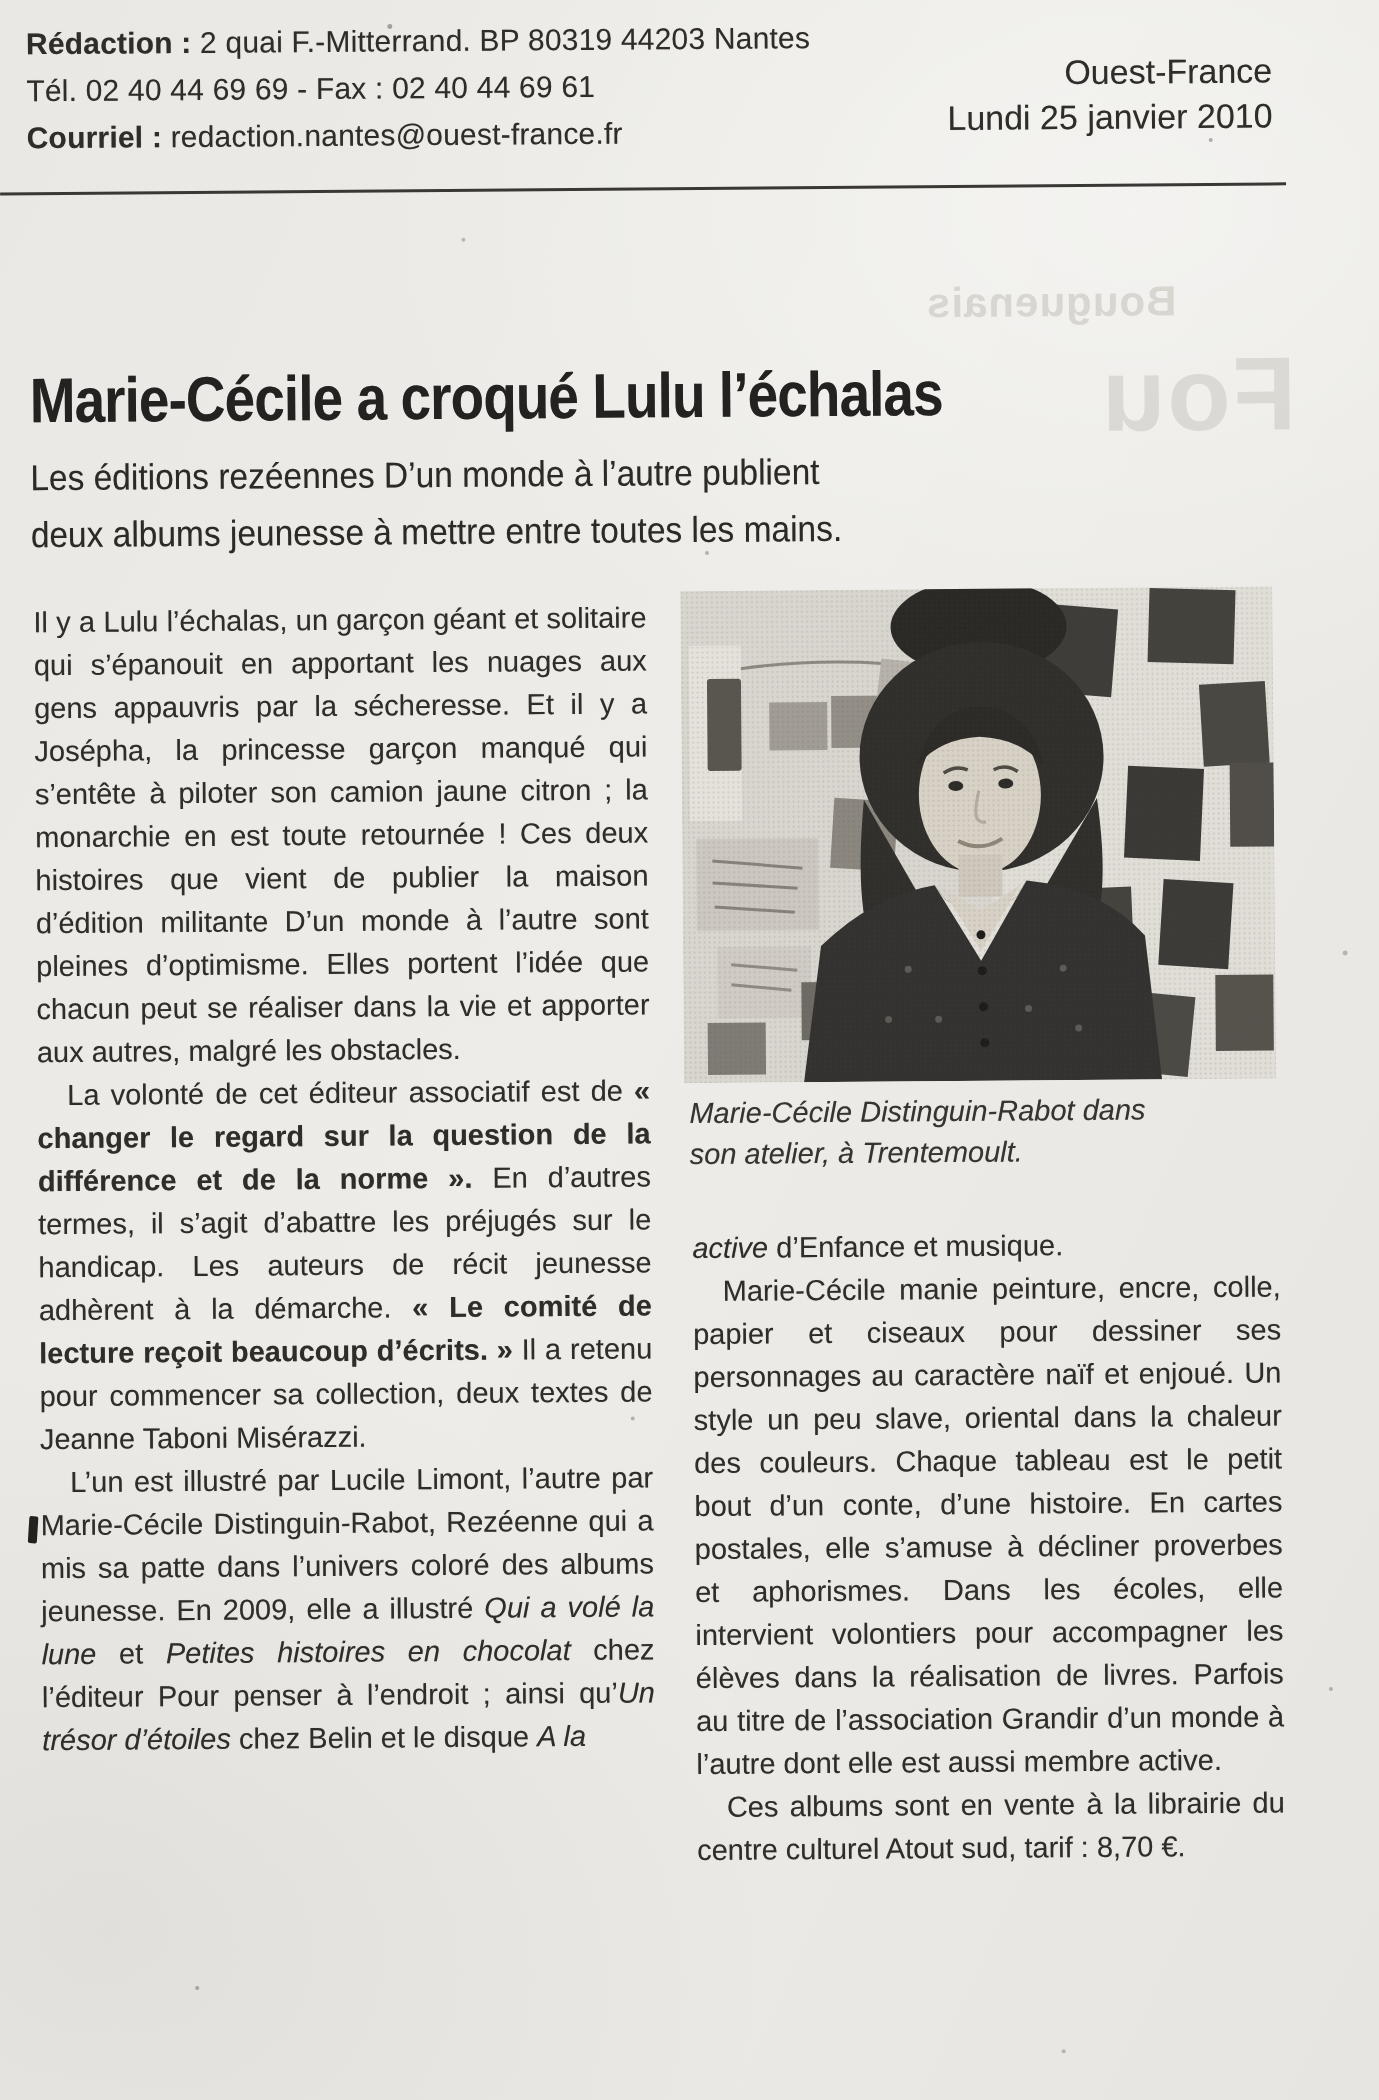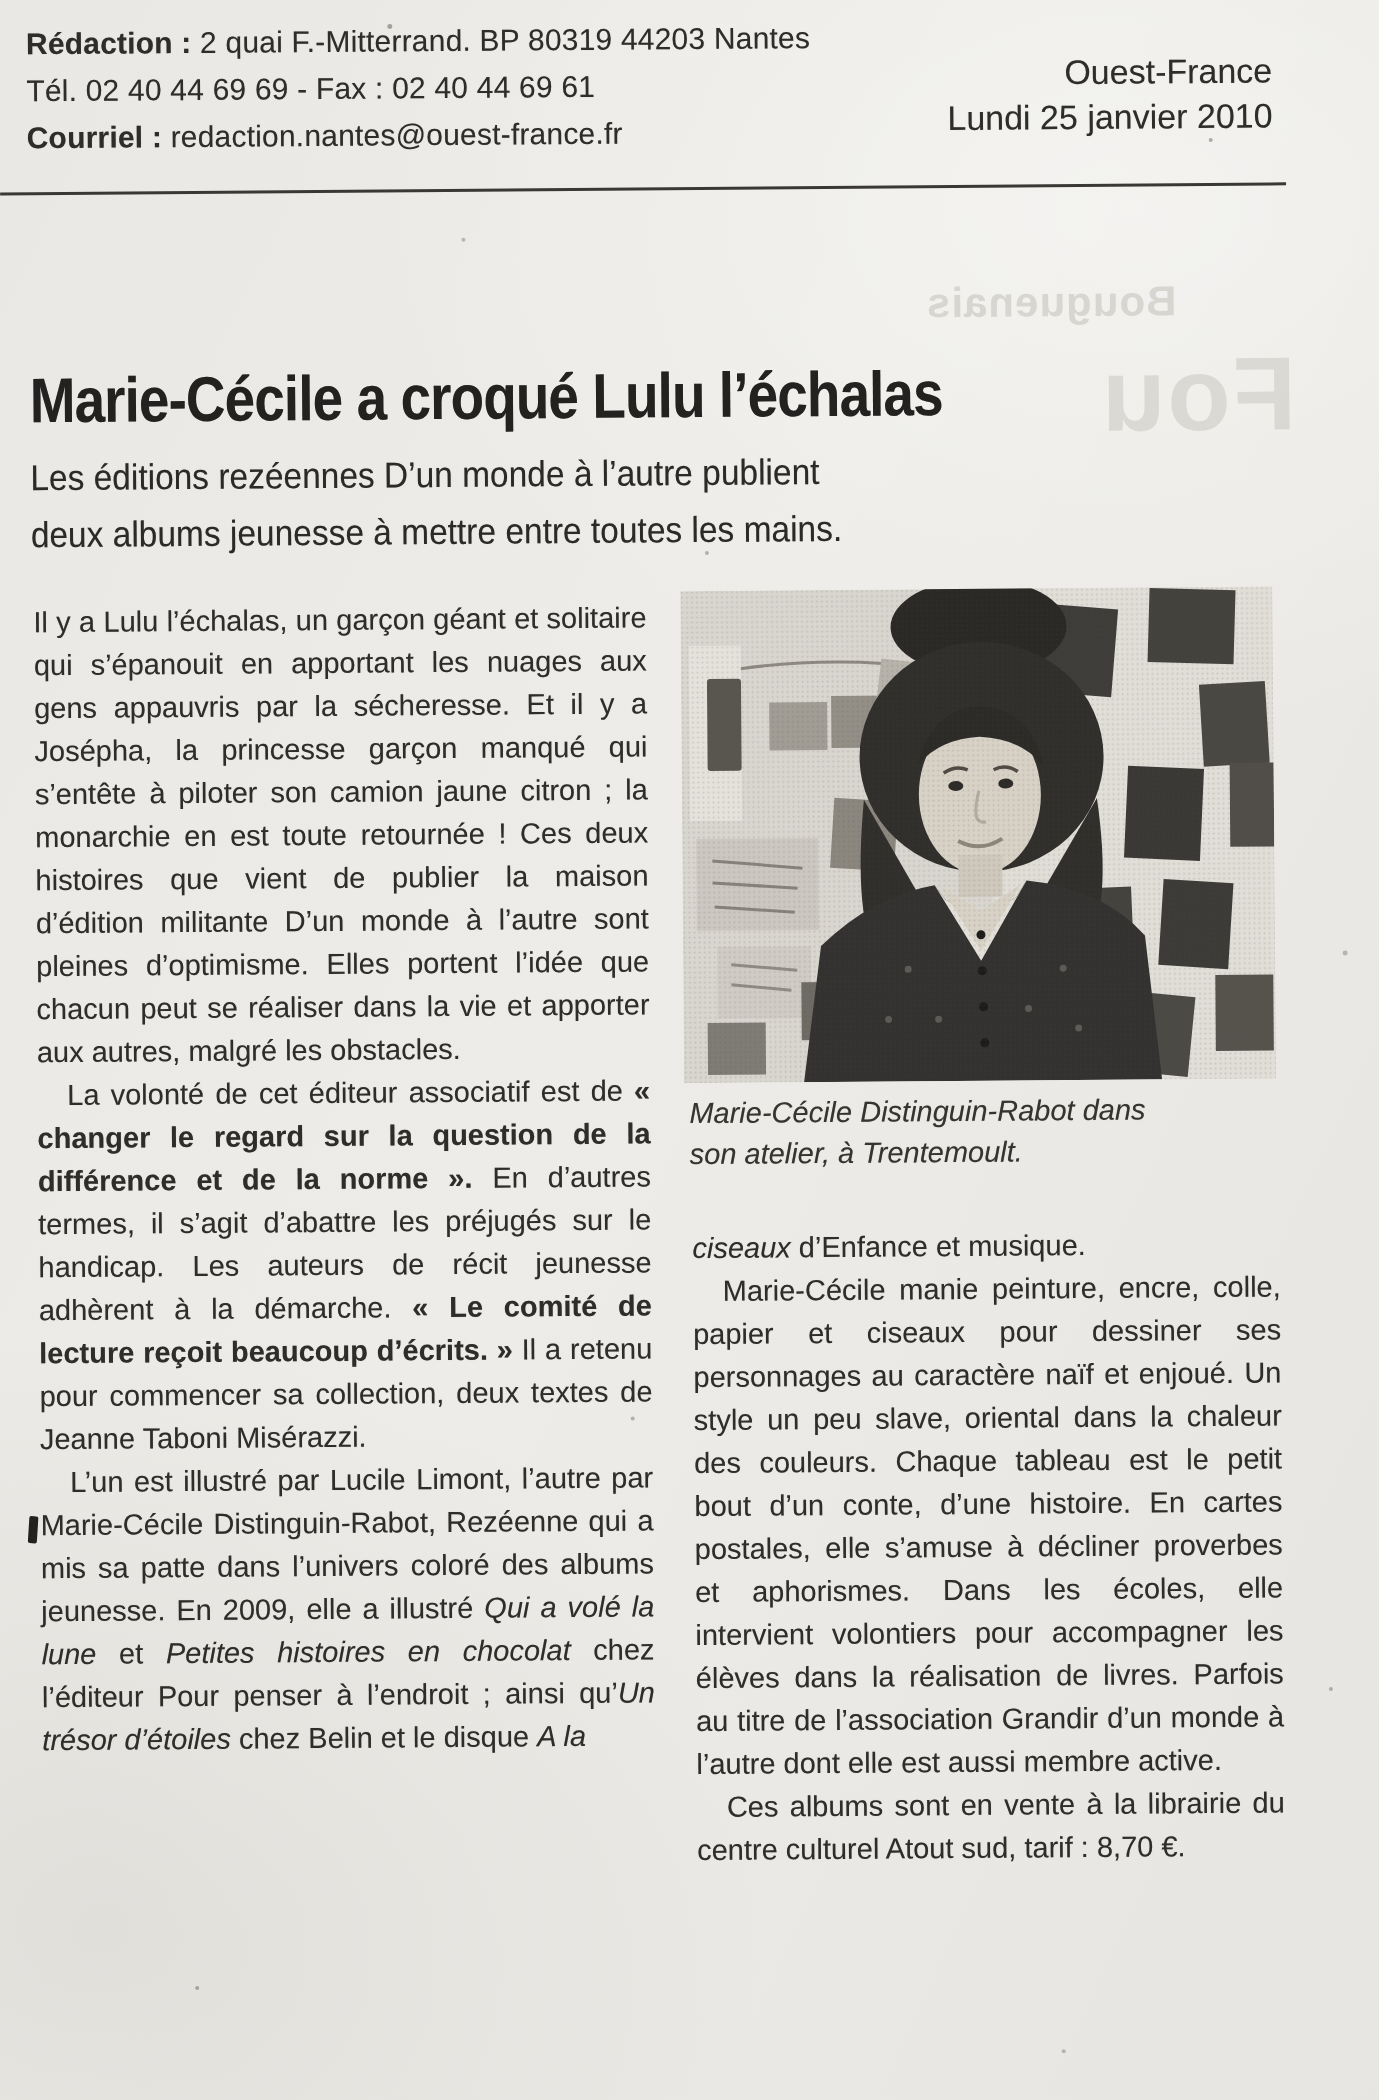--- a/index.html
+++ b/index.html
@@ -164,21 +164,21 @@
             <circle cx="255" cy="430" r="3.5" fill="#5d5b56"></circle>
             <circle cx="345" cy="420" r="3.5" fill="#5d5b56"></circle>
           </g>
           <rect width="592" height="492" fill="url(#ht)" opacity="0.16"></rect>
         </svg>
       </figure>
       <div class="caption">Marie-Cécile Distinguin-Rabot dans
 son atelier, à Trentemoult.</div>
 
       <div class="col col-right">
-        <p class="para"><span class="seg-i">ciseaux</span><span> d’Enfance et musique.</span></p>
+        <p class="para"><span class="seg-i">active</span><span> d’Enfance et musique.</span></p>
         <p class="para indent"><span>Marie-Cécile manie peinture, encre, colle, papier et ciseaux pour dessiner ses personnages au caractère naïf et enjoué. Un style un peu slave, oriental dans la chaleur des couleurs. Chaque tableau est le petit bout d’un conte, d’une histoire. En cartes postales, elle s’amuse à décliner proverbes et aphorismes. Dans les écoles, elle intervient volontiers pour accompagner les élèves dans la réalisation de livres. Parfois au titre de l’association Grandir d’un monde à l’autre dont elle est aussi membre active.</span></p>
         <p class="para indent"><span>Ces albums sont en vente à la librairie du centre culturel Atout sud, tarif : 8,70 €.</span></p>
       </div>
     </article>
 
     <div class="ink-mark"></div>
     <div class="speckles"></div>
   </div>
 </div>
 

